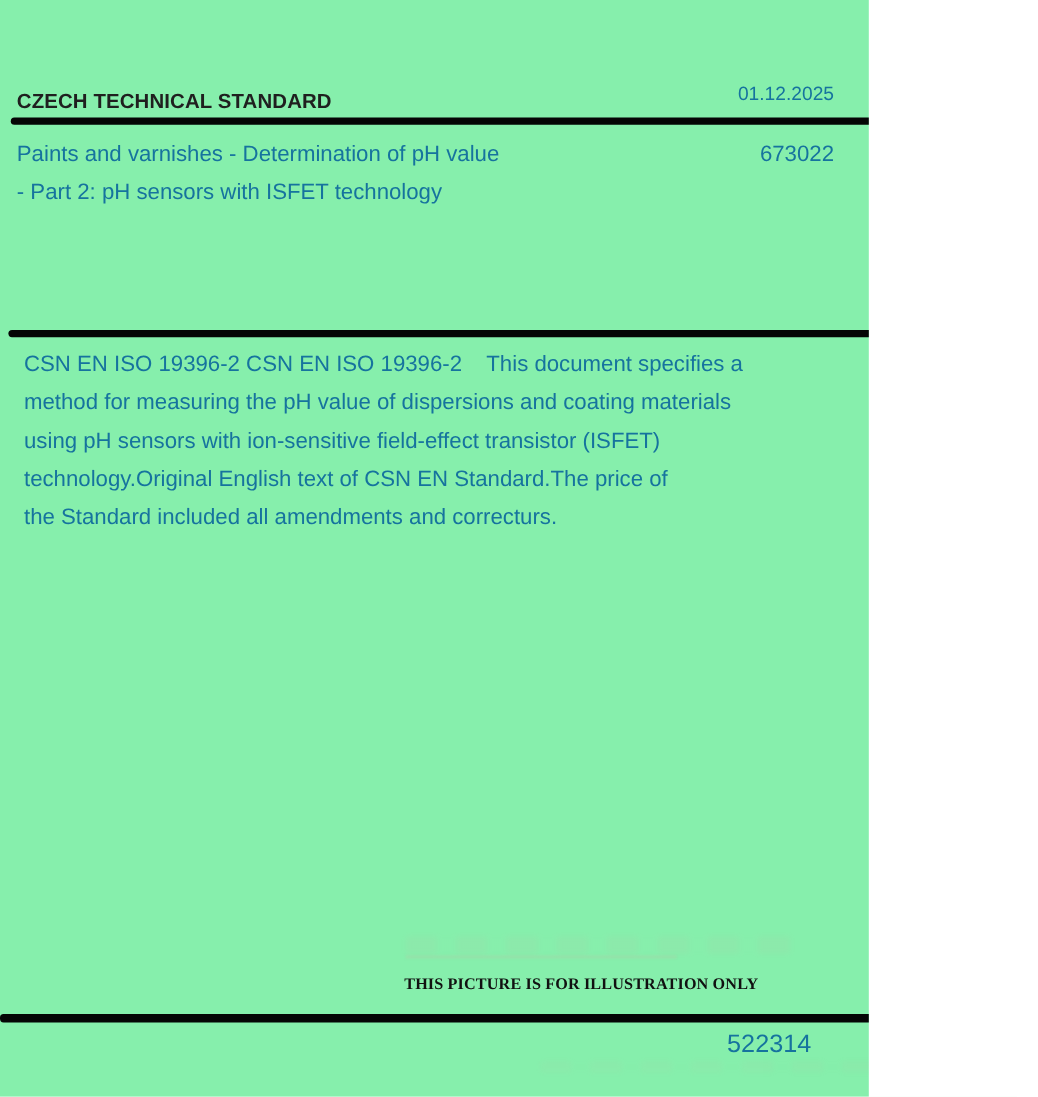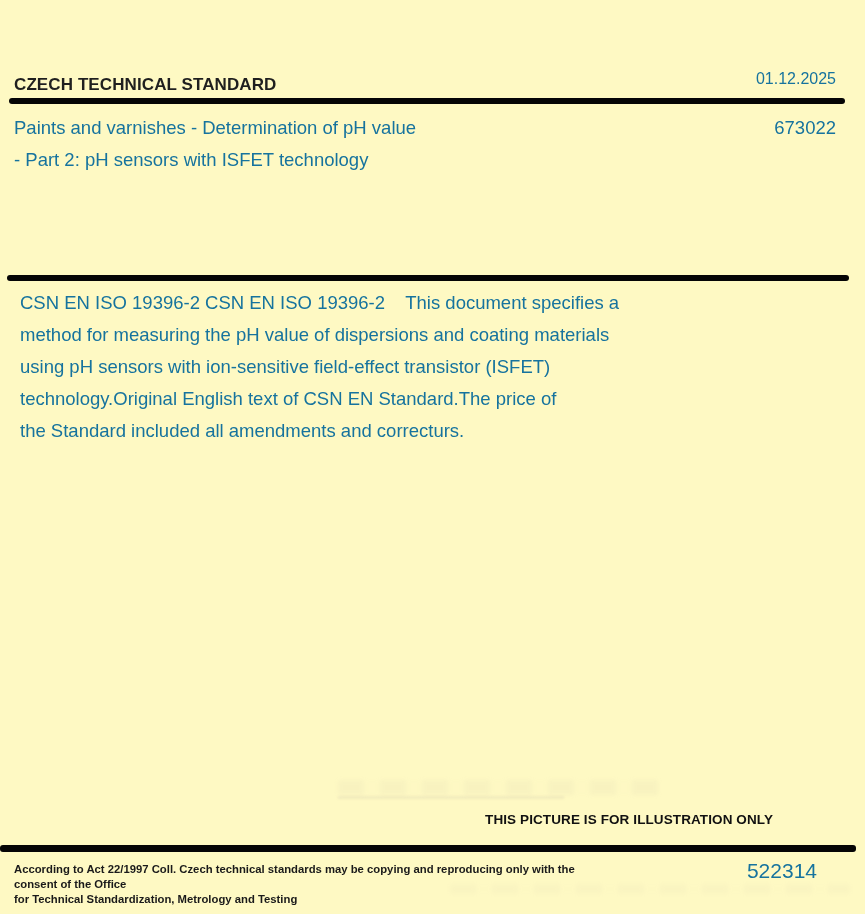--- a/index.html
+++ b/index.html
@@ -2,23 +2,23 @@
 <html><head>
 <meta charset="utf-8">
 <style>
   html, body {
     margin: 0;
     padding: 0;
     background: #ffffff;
   }
   .page {
     position: relative;
-    width: 865px;
+    width: 724px;
     height: 914px;
-    background: #fef9c3;
+    background: #86efac;
     overflow: hidden;
     font-family: "Liberation Sans", sans-serif;
   }
 
   
   .header-title {
     position: absolute;
     left: 14px;
     top: 75px;
     font-size: 17px;
@@ -98,20 +98,21 @@
 
   
   .illustration-note {
     position: absolute;
     right: 92px;
     top: 812px;
     font-size: 13.5px;
     font-weight: 700;
     letter-spacing: 0.1px;
     color: #111111;
+    font-family: Liberation Serif, serif;
   }
 
   
   .footer-legal {
     position: absolute;
     left: 14px;
     top: 862px;
     width: 600px;
     font-size: 11.3px;
     font-weight: 700;
@@ -149,18 +150,16 @@
 using pH sensors with ion-sensitive field-effect transistor (ISFET)
 technology.Original English text of CSN EN Standard.The price of
 the Standard included all amendments and correcturs.</div>
 
   <div class="watermark-smudge watermark-1"></div>
   <div class="watermark-underline"></div>
 
   <div class="illustration-note">THIS PICTURE IS FOR ILLUSTRATION ONLY</div>
 
   <div class="rule rule-footer"></div>
-  <div class="footer-legal">According to Act 22/1997 Coll. Czech technical standards may be copying and reproducing only with the consent of the Office
-for Technical Standardization, Metrology and Testing</div>
   <div class="footer-number">522314</div>
   <div class="watermark-smudge watermark-2"></div>
 
 </div>
 
 </body></html>

